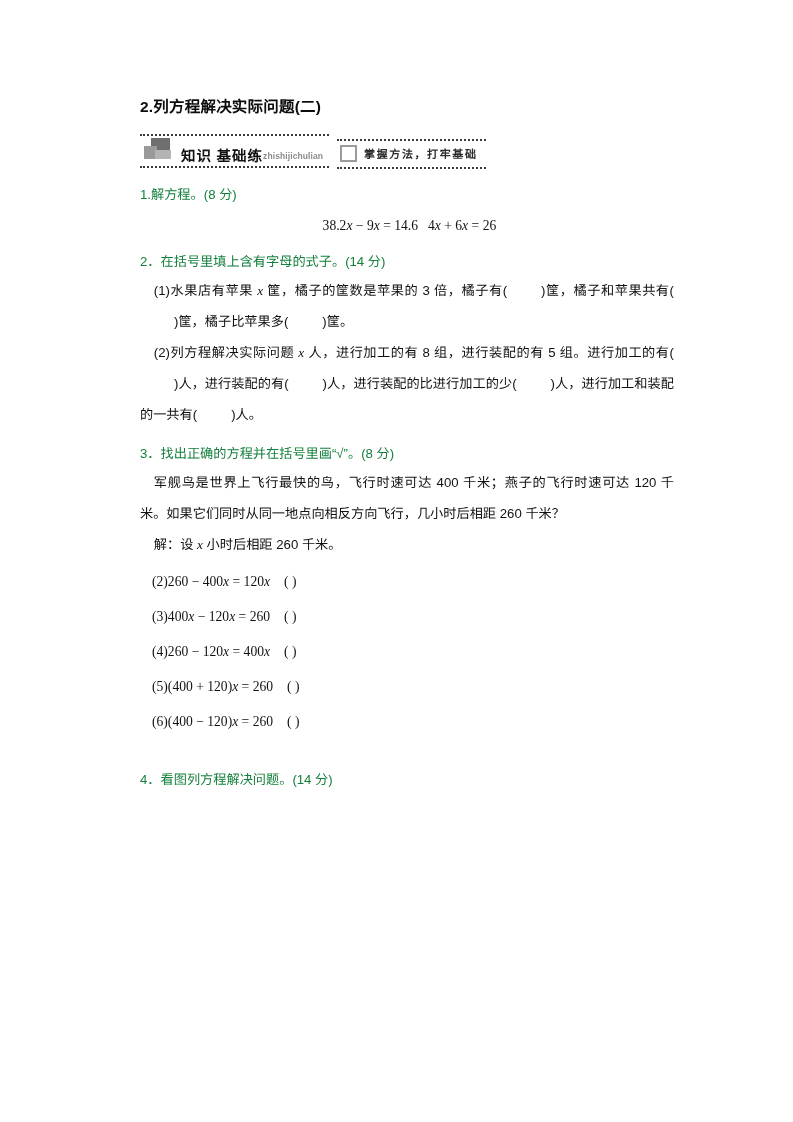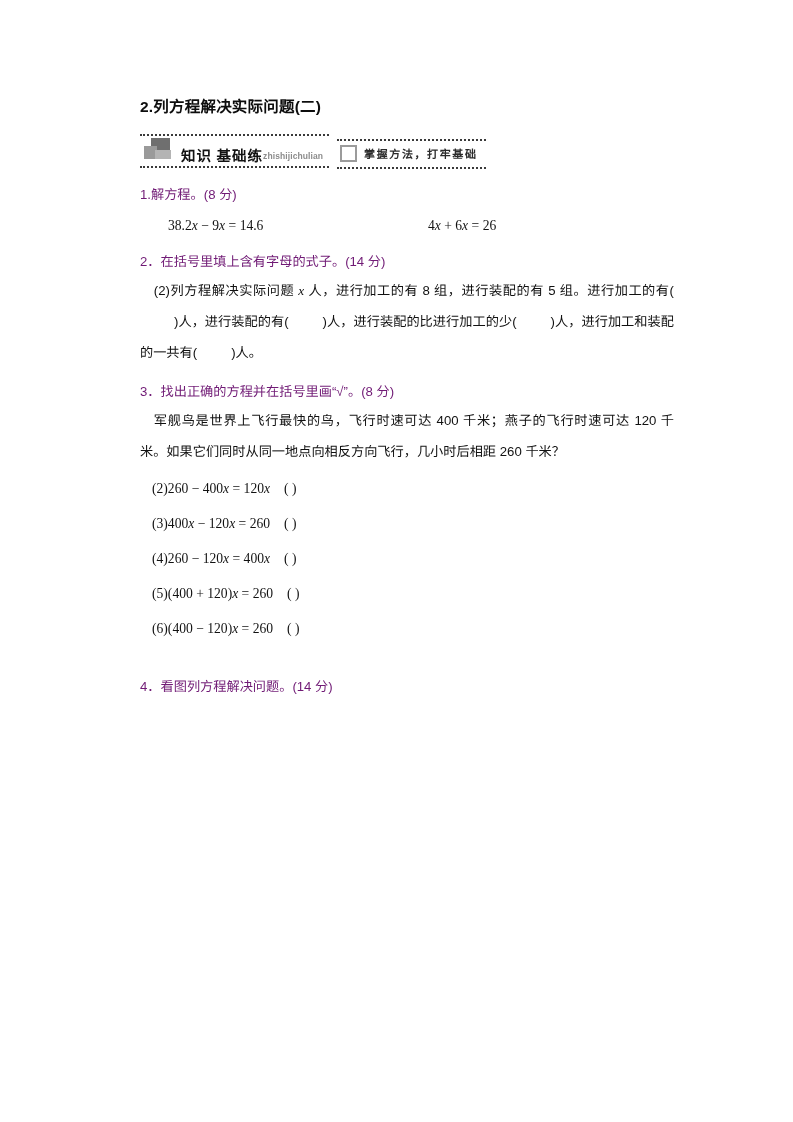--- a/index.html
+++ b/index.html
@@ -145,37 +145,38 @@
   }
 
   
   .q {
     margin: 0 0 4px 0;
   }
   .q-head {
     font-family: "Liberation Sans", "DejaVu Sans", sans-serif;
     font-size: 13.2px;
     line-height: 2.05;
-    color: #701a75;
+    color: #15803d;
     margin: 0;
   }
   .para {
     font-family: "Liberation Sans", "DejaVu Sans", sans-serif;
     font-size: 13.2px;
     line-height: 2.35;
     color: #111;
     margin: 0;
     text-align: justify;
     text-justify: inter-ideograph;
     text-indent: 1.05em;
   }
 
   .eq-row {
     display: flex;
     margin: 10px 0 14px 0;
+    text-align: right;
   }
   .eq {
     font-family: "Liberation Serif", "DejaVu Serif", serif;
     font-size: 13.6px;
     color: #111;
     white-space: nowrap;
   }
   .eq-1 { margin-left: 28px; width: 250px; }
   .eq-2 { margin-left: 10px; }
 
@@ -241,28 +242,30 @@
     <div class="q">
       <p class="q-head">1.解方程。(8 分)</p>
       <div class="eq-row">
         <span class="eq eq-1"><span class="num">38.2</span><span class="mathvar">x</span><span> − </span><span class="num">9</span><span class="mathvar">x</span><span> = </span><span class="num">14.6</span></span>
         <span class="eq eq-2"><span class="num">4</span><span class="mathvar">x</span><span> + </span><span class="num">6</span><span class="mathvar">x</span><span> = </span><span class="num">26</span></span>
       </div>
     </div>
 
     <div class="q">
       <p class="q-head">2．在括号里填上含有字母的式子。(14 分)</p>
+      <p class="para"><span>(1)</span><span>水果店有苹果 </span><span class="mathvar">x</span><span> 筐，橘子的筐数是苹果的 3 倍，橘子有(</span><span class="blank"></span><span>)筐，橘子和苹果共有(</span><span class="blank"></span><span>)筐，橘子比苹果多(</span><span class="blank"></span><span>)筐。</span></p>
       <p class="para"><span>(2)</span><span>列方程解决实际问题 </span><span class="mathvar">x</span><span> 人，进行加工的有 8 组，进行装配的有 5 组。进行加工的有(</span><span class="blank"></span><span>)人，进行装配的有(</span><span class="blank"></span><span>)人，进行装配的比进行加工的少(</span><span class="blank"></span><span>)人，进行加工和装配的一共有(</span><span class="blank"></span><span>)人。</span></p>
     </div>
 
     <div class="spacer-sm"></div>
 
     <div class="q">
       <p class="q-head">3．找出正确的方程并在括号里画“√”。(8 分)</p>
       <p class="para">军舰鸟是世界上飞行最快的鸟，飞行时速可达 400 千米；燕子的飞行时速可达 120 千米。如果它们同时从同一地点向相反方向飞行，几小时后相距 260 千米？</p>
+      <p class="para"><span>解：设 </span><span class="mathvar">x</span><span> 小时后相距 260 千米。</span></p>
 
       <ul class="opt-list">
         <li class="opt-item"><span>(2)</span><span>260 − 400<span class="mathvar">x</span> = 120<span class="mathvar">x</span></span><span class="opt-paren">(         )</span></li>
         <li class="opt-item"><span>(3)</span><span>400<span class="mathvar">x</span> − 120<span class="mathvar">x</span> = 260</span><span class="opt-paren">(         )</span></li>
         <li class="opt-item"><span>(4)</span><span>260 − 120<span class="mathvar">x</span> = 400<span class="mathvar">x</span></span><span class="opt-paren">(         )</span></li>
         <li class="opt-item"><span>(5)</span><span>(400 + 120)<span class="mathvar">x</span> = 260</span><span class="opt-paren">(         )</span></li>
         <li class="opt-item"><span>(6)</span><span>(400 − 120)<span class="mathvar">x</span> = 260</span><span class="opt-paren">(         )</span></li>
       </ul>
     </div>
 

